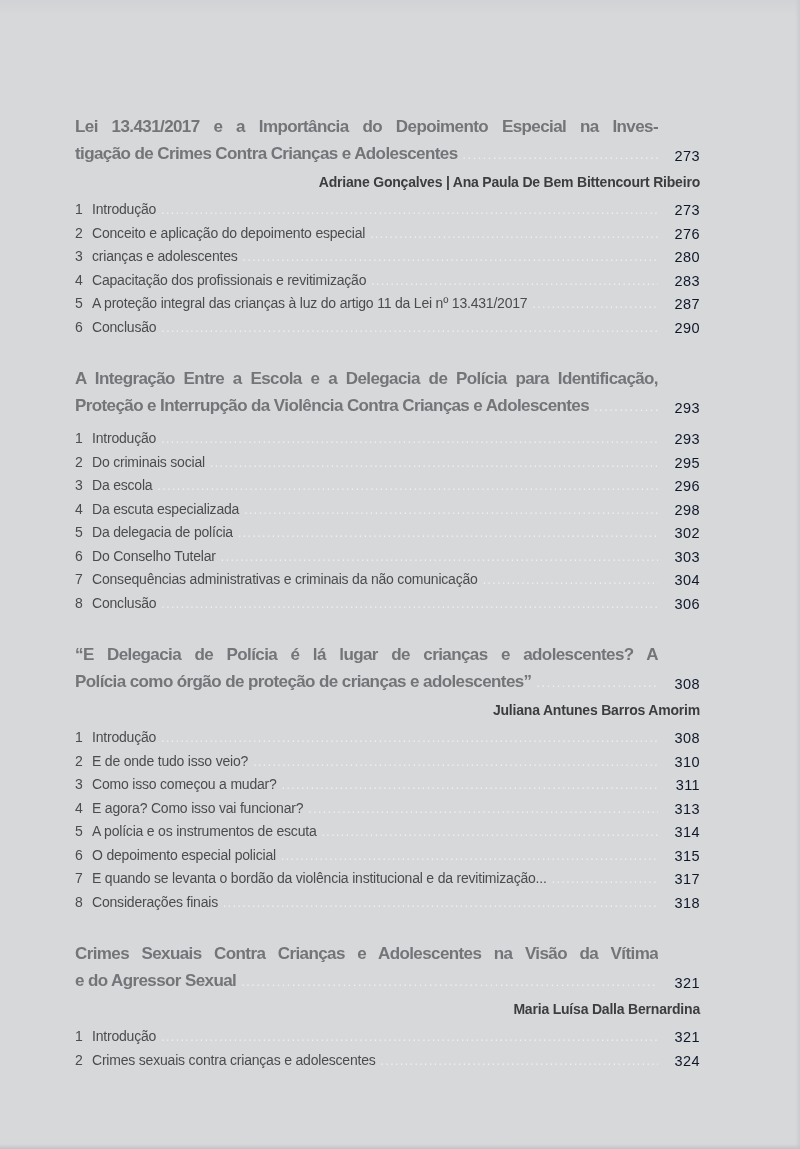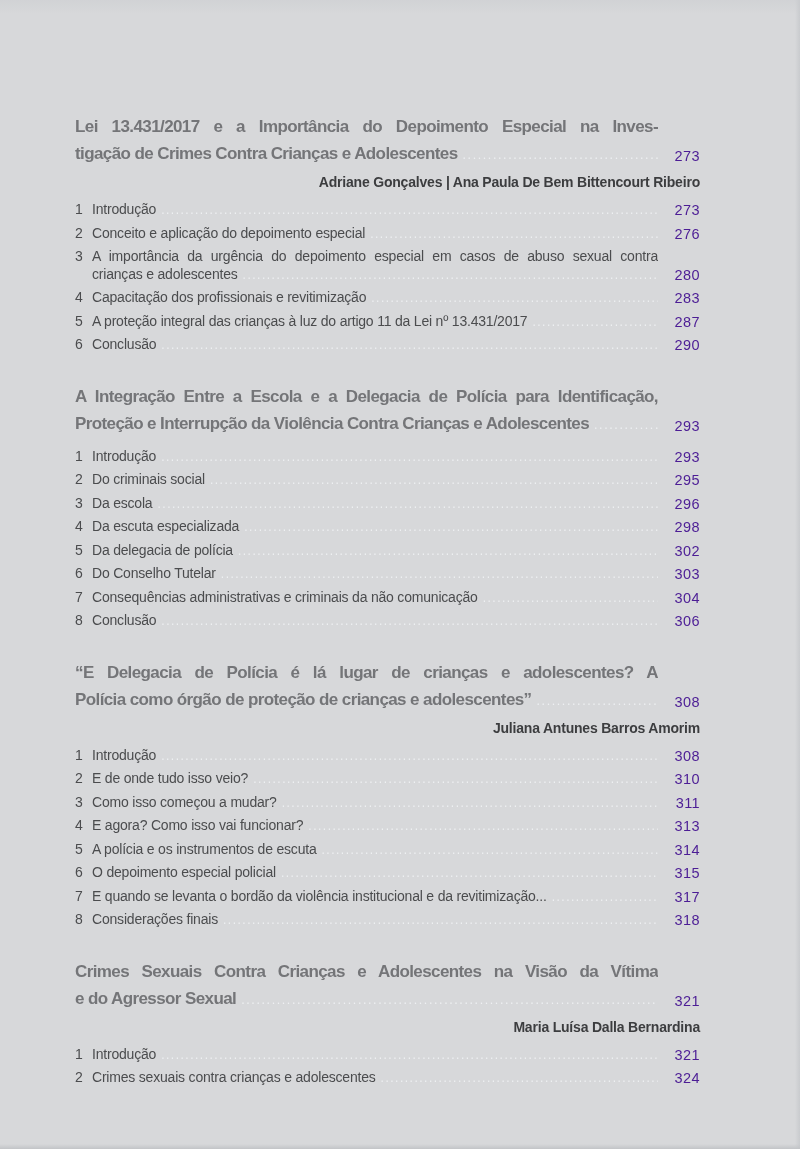--- a/index.html
+++ b/index.html
@@ -25,21 +25,21 @@
   .title-text {
     flex:1 1 auto; min-width:0; overflow:hidden;
     font-size:17px; font-weight:bold; line-height:27px;
     letter-spacing:-0.6px; color:#747578;
   }
   .t-first { display:block; text-align:justify; text-align-last:justify; }
   .t-lastline { display:block; white-space:nowrap; }
 
   .page-num {
     flex:0 0 42px; text-align:right;
-    font-size:14.5px; font-weight:400; color:#4c1d95;
+    font-size:14.5px; font-weight:400; color:#0f172a;
     letter-spacing:0.4px;
   }
   .t-page { line-height:26px; }
   .e-page { line-height:17.5px; }
 
   .authors {
     margin-top:3px; font-size:14px; font-weight:bold;
     color:#3c3d3f; letter-spacing:-0.2px; line-height:20px;text-align:right;
   }
 
@@ -91,21 +91,20 @@
     <div class="e-mid">
 
       <span class="e-lastline"><span class="e-text">Conceito e aplicação do depoimento especial</span><span class="dots">........................................................................................................................................................................................................</span></span>
     </div>
     <span class="page-num e-page">276</span>
   </div>
 
   <div class="entry">
     <span class="e-num">3</span>
     <div class="e-mid">
-      <span class="e-first">A importância da urgência do depoimento especial em casos de abuso sexual contra</span>
       <span class="e-lastline"><span class="e-text">crianças e adolescentes</span><span class="dots">........................................................................................................................................................................................................</span></span>
     </div>
     <span class="page-num e-page">280</span>
   </div>
 
   <div class="entry">
     <span class="e-num">4</span>
     <div class="e-mid">
 
       <span class="e-lastline"><span class="e-text">Capacitação dos profissionais e revitimização</span><span class="dots">........................................................................................................................................................................................................</span></span>

